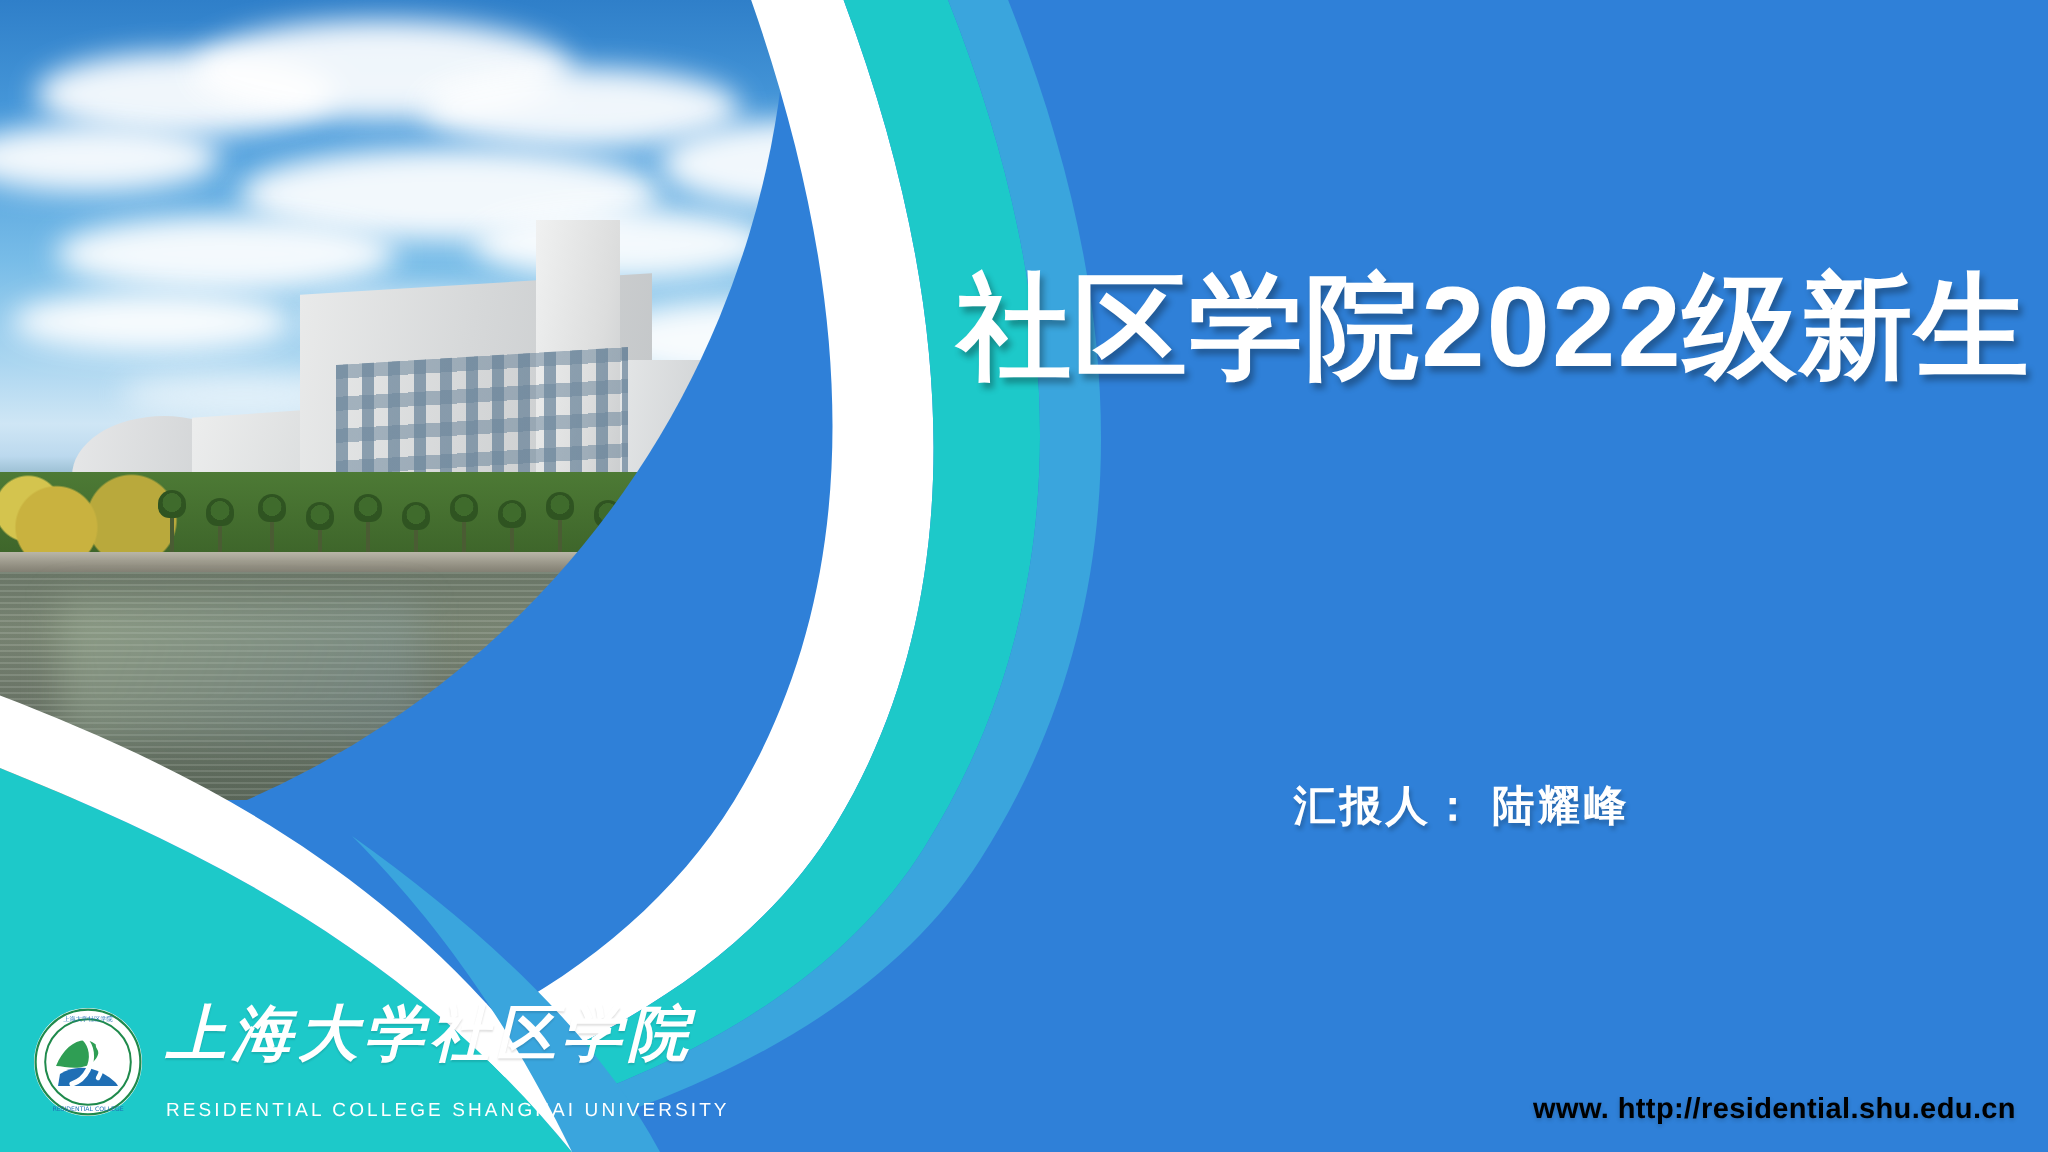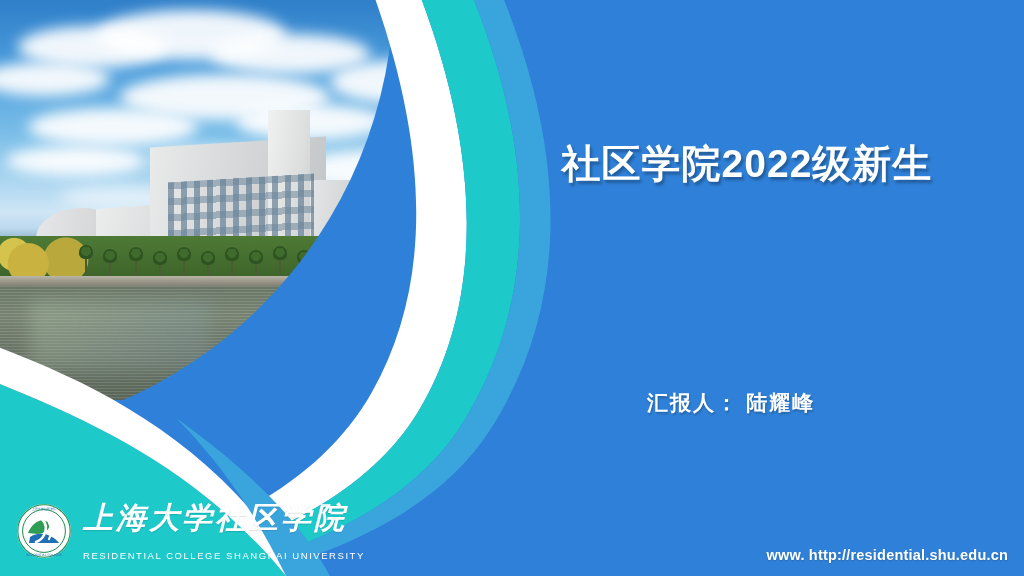--- a/index.html
+++ b/index.html
@@ -168,21 +168,21 @@
     position: absolute;
     left: 470px;
     top: 128px;
     width: 554px;
     text-align: center;
     color: #ffffff;
   }
   .title-line {
     font-family: "Liberation Sans", "DejaVu Sans", sans-serif;
     font-weight: 700;
-    font-size: 39px;
+    font-size: 57px;
     line-height: 72px;
     letter-spacing: 1px;
     text-shadow: 2px 3px 3px rgba(0,0,0,.30);
     white-space: nowrap;
     text-align: center;
   }
   #presenter-block {
     position: absolute;
     left: 454px;
     top: 388px;
@@ -204,21 +204,21 @@
     font-weight: 700;
     font-size: 21px;
     line-height: 28px;
     letter-spacing: 1px;
     text-shadow: 1px 2px 2px rgba(0,0,0,.22);
   }
   #website {
     position: absolute;
     right: 16px;
     bottom: 13px;
-    color: #ffffff;
+    color: #000000;
     font-family: "Liberation Sans", "DejaVu Sans", sans-serif;
     font-weight: 700;
     font-size: 14.5px;
     letter-spacing: .2px;
     text-shadow: 0 1px 2px rgba(0,0,0,.18);
     margin-left: 28px;
   }
 
   
   #logo-lockup {

